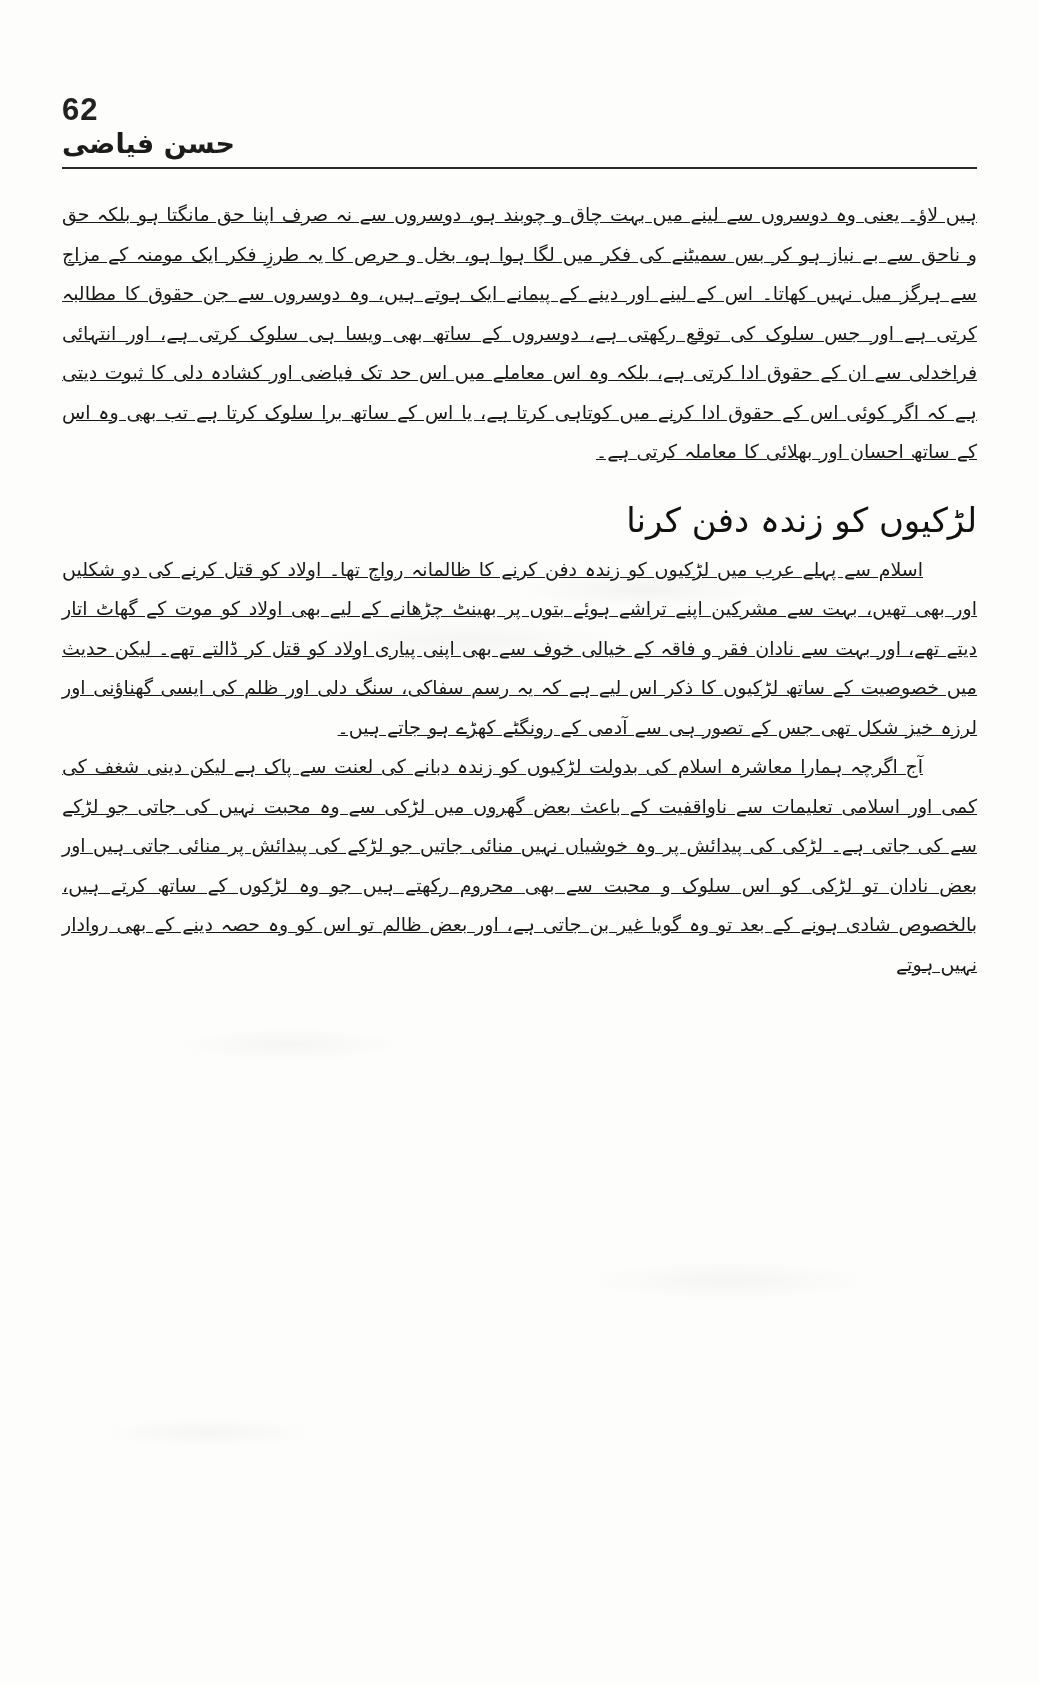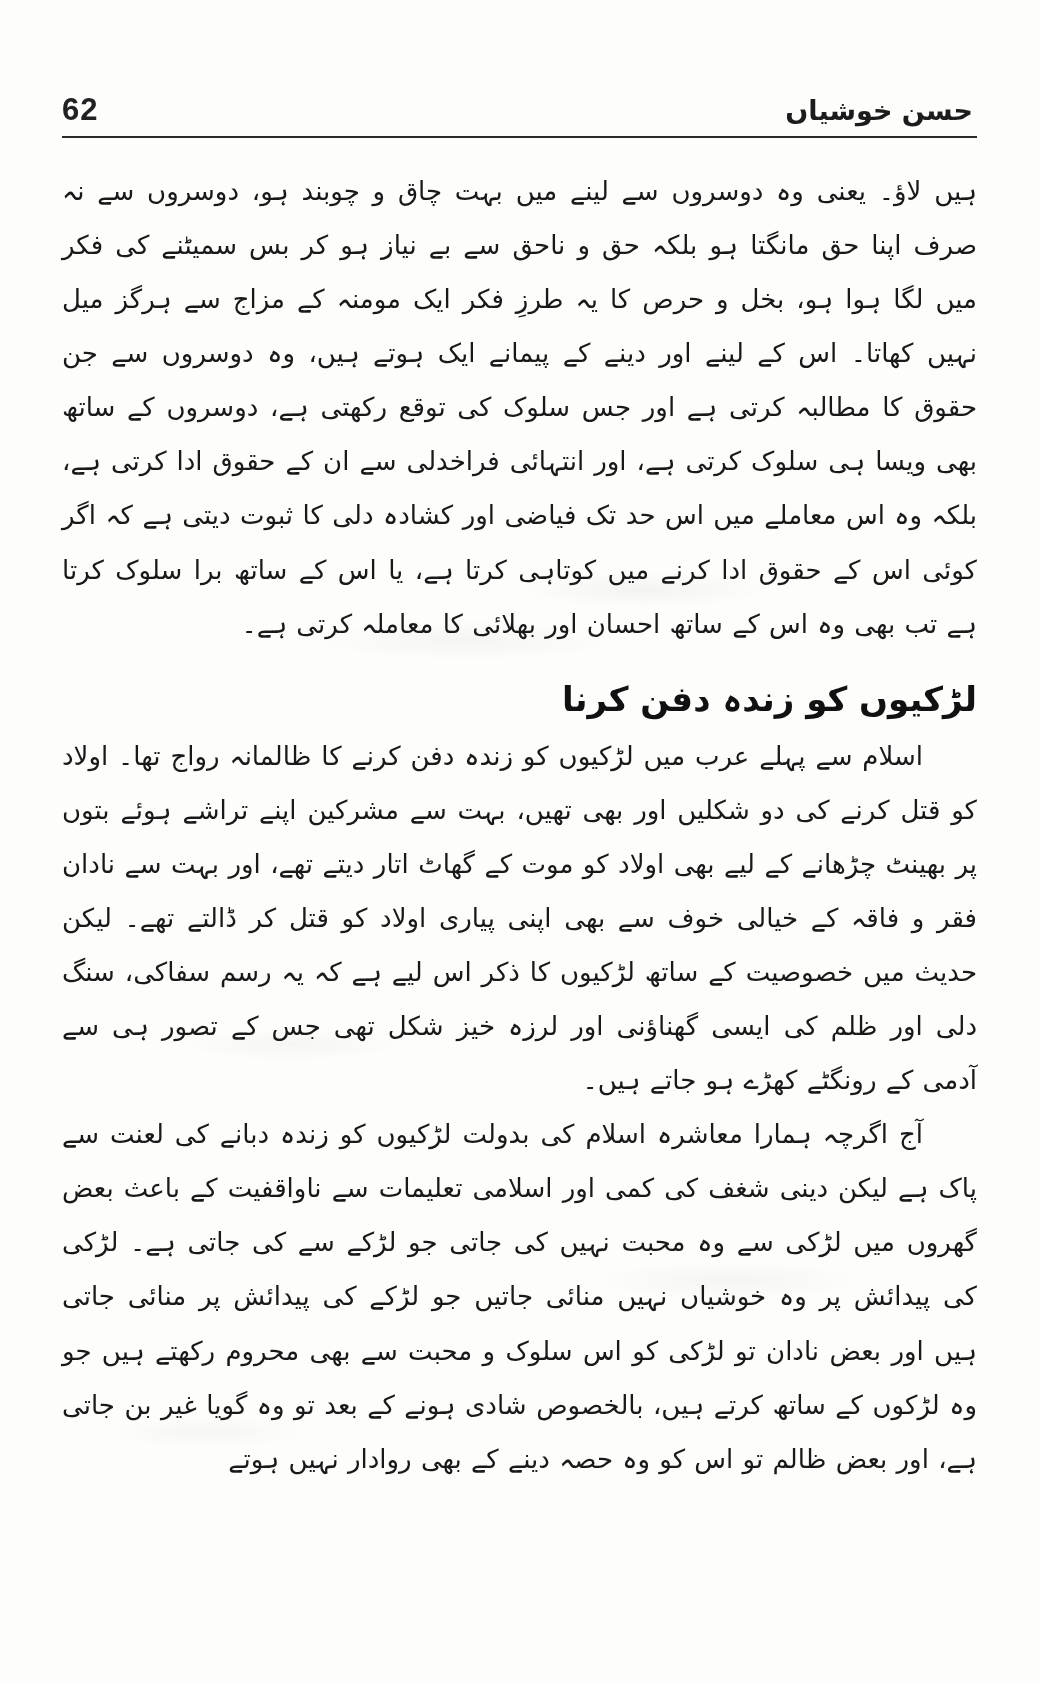--- a/index.html
+++ b/index.html
@@ -22,24 +22,25 @@
     background-image:
       radial-gradient(ellipse 180px 26px at 62% 35%, rgba(60,60,60,0.05), rgba(0,0,0,0) 70%),
       radial-gradient(ellipse 220px 30px at 45% 38%, rgba(60,60,60,0.045), rgba(0,0,0,0) 70%),
       radial-gradient(ellipse 160px 24px at 28% 62%, rgba(60,60,60,0.04), rgba(0,0,0,0) 70%),
       radial-gradient(ellipse 200px 28px at 70% 76%, rgba(60,60,60,0.045), rgba(0,0,0,0) 70%),
       radial-gradient(ellipse 150px 22px at 20% 85%, rgba(60,60,60,0.04), rgba(0,0,0,0) 70%);
   }
   .page-header {
     display: flex;
     justify-content: space-between;
-    align-items: center;
+    align-items: flex-start;
     direction: ltr;
     padding-bottom: 8px;
     border-bottom: 2px solid #2a2a2a;
+    flex-direction: column;
   }
   .page-number {
     font-family: "Liberation Sans", sans-serif;
     font-size: 31px;
     font-weight: 700;
     letter-spacing: 1px;
     color: #222;
   }
   .header-title {
     direction: rtl;
@@ -48,44 +49,45 @@
     color: #1c1c1c;
     padding-right: 4px;
   }
   .page-body {
     direction: rtl;
     text-align: justify;
     margin-top: 26px;
   }
   .page-body p {
     margin: 0;
-    font-size: 26px;
+    font-size: 19px;
     line-height: 2.08;
     text-indent: 54px;
     word-spacing: 1px;
+    text-decoration: underline;
   }
   .page-body p.continuation {
     text-indent: 0;
   }
   .section-heading {
     margin: 28px 0 10px 0;
     font-size: 34px;
-    font-weight: 700;
+    font-weight: 400;
     text-align: right;
     color: #111;
   }
 </style>
 </head>
 <body>
 
 <div class="page">
 
   <div class="page-header">
     <span class="page-number">62</span>
-    <span class="header-title">حسن خوشیاں</span>
+    <span class="header-title">حسن فیاضی</span>
   </div>
 
   <div class="page-body">
 
     <p class="continuation">ہیں لاؤ۔ یعنی وہ دوسروں سے لینے میں بہت چاق و چوبند ہو، دوسروں سے نہ صرف اپنا حق مانگتا ہو بلکہ حق و ناحق سے بے نیاز ہو کر بس سمیٹنے کی فکر میں لگا ہوا ہو، بخل و حرص کا یہ طرزِ فکر ایک مومنہ کے مزاج سے ہرگز میل نہیں کھاتا۔ اس کے لینے اور دینے کے پیمانے ایک ہوتے ہیں، وہ دوسروں سے جن حقوق کا مطالبہ کرتی ہے اور جس سلوک کی توقع رکھتی ہے، دوسروں کے ساتھ بھی ویسا ہی سلوک کرتی ہے، اور انتہائی فراخدلی سے ان کے حقوق ادا کرتی ہے، بلکہ وہ اس معاملے میں اس حد تک فیاضی اور کشادہ دلی کا ثبوت دیتی ہے کہ اگر کوئی اس کے حقوق ادا کرنے میں کوتاہی کرتا ہے، یا اس کے ساتھ برا سلوک کرتا ہے تب بھی وہ اس کے ساتھ احسان اور بھلائی کا معاملہ کرتی ہے۔</p>
 
     <h2 class="section-heading">لڑکیوں کو زندہ دفن کرنا</h2>
 
     <p>اسلام سے پہلے عرب میں لڑکیوں کو زندہ دفن کرنے کا ظالمانہ رواج تھا۔ اولاد کو قتل کرنے کی دو شکلیں اور بھی تھیں، بہت سے مشرکین اپنے تراشے ہوئے بتوں پر بھینٹ چڑھانے کے لیے بھی اولاد کو موت کے گھاٹ اتار دیتے تھے، اور بہت سے نادان فقر و فاقہ کے خیالی خوف سے بھی اپنی پیاری اولاد کو قتل کر ڈالتے تھے۔ لیکن حدیث میں خصوصیت کے ساتھ لڑکیوں کا ذکر اس لیے ہے کہ یہ رسم سفاکی، سنگ دلی اور ظلم کی ایسی گھناؤنی اور لرزہ خیز شکل تھی جس کے تصور ہی سے آدمی کے رونگٹے کھڑے ہو جاتے ہیں۔</p>
 

